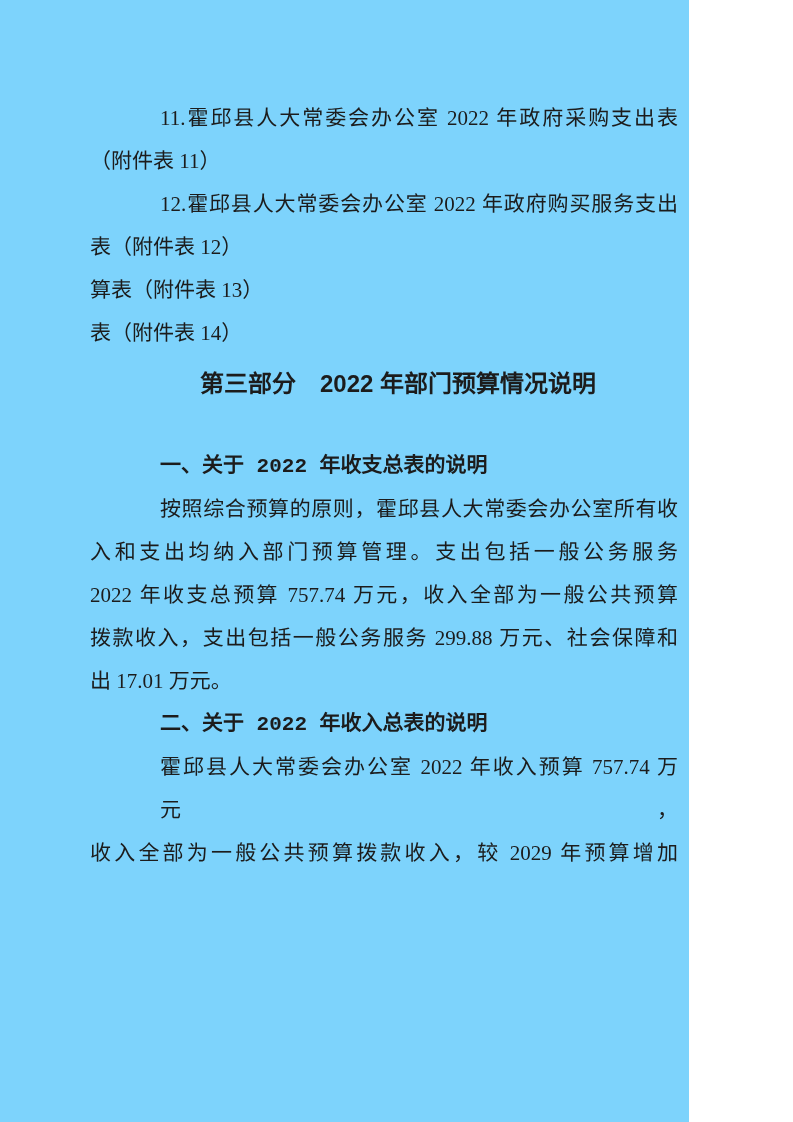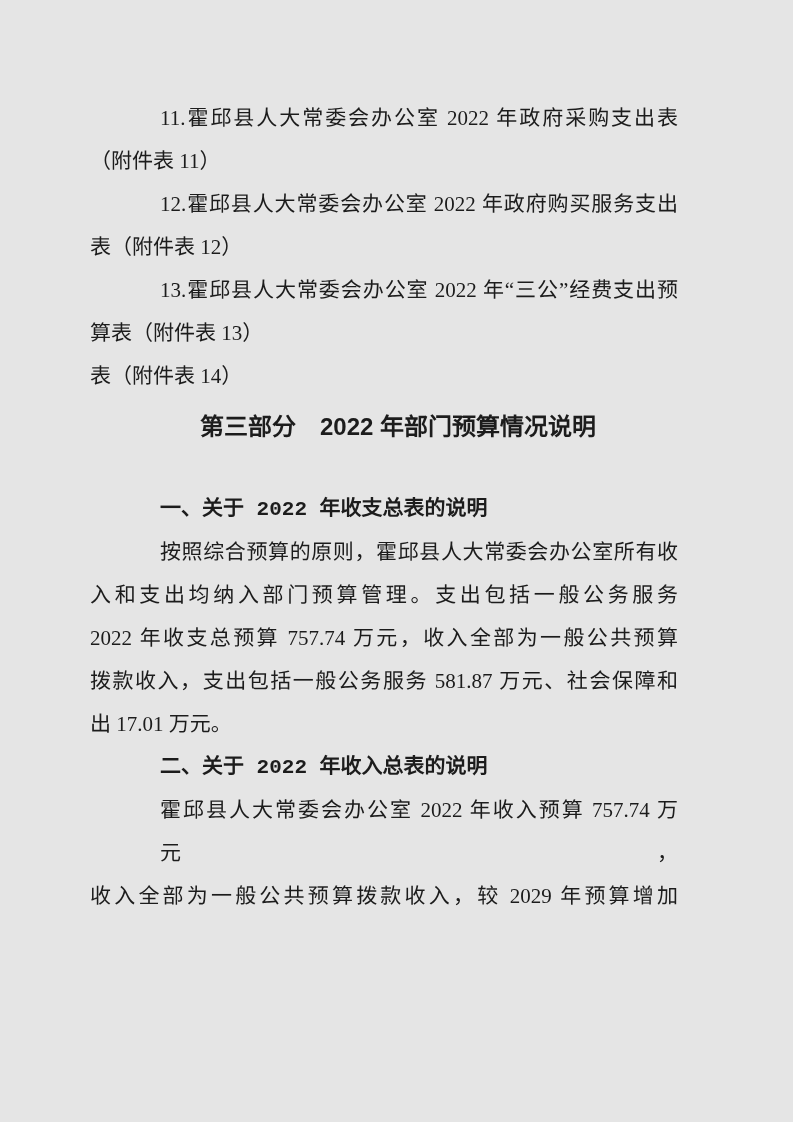--- a/index.html
+++ b/index.html
@@ -3,23 +3,23 @@
 <meta charset="utf-8">
 <style>
   * { margin: 0; padding: 0; box-sizing: border-box; }
   html, body { width: 793px; height: 1122px; }
   body {
     background: #ffffff;
     font-family: "Liberation Serif", "DejaVu Serif", serif;
   }
   .page {
     position: relative;
-    width: 793px;
+    width: 689px;
     height: 1122px;
-    background: #e5e5e5;
+    background: #7dd3fc;
     overflow: hidden;
   }
   .content {
     position: absolute;
     left: 90px;
     top: 97px;
     width: 588px;
     color: #1c1c1c;
     font-size: 21px;
     line-height: 43px;
@@ -53,30 +53,29 @@
 </head>
 <body>
 
 <div class="page">
   <div class="content">
     <div id="attachment-list">
         <div class="line first">11.霍邱县人大常委会办公室 2022 年政府采购支出表</div>
         <div class="line para-end">（附件表 11）</div>
         <div class="line first">12.霍邱县人大常委会办公室 2022 年政府购买服务支出</div>
         <div class="line para-end">表（附件表 12）</div>
-        <div class="line first">13.霍邱县人大常委会办公室 2022 年“三公”经费支出预</div>
         <div class="line para-end">算表（附件表 13）</div>
         <div class="line para-end">表（附件表 14）</div>
       </div>
     <div class="part-title">第三部分　2022 年部门预算情况说明</div>
     <div id="subsections">
         <div class="line sub-heading">一、关于 2022 年收支总表的说明</div>
         <div class="line first">按照综合预算的原则，霍邱县人大常委会办公室所有收</div>
         <div class="line">入和支出均纳入部门预算管理。支出包括一般公务服务</div>
         <div class="line">2022 年收支总预算 757.74 万元，收入全部为一般公共预算</div>
-        <div class="line">拨款收入，支出包括一般公务服务 581.87 万元、社会保障和</div>
+        <div class="line">拨款收入，支出包括一般公务服务 299.88 万元、社会保障和</div>
         <div class="line para-end">出 17.01 万元。</div>
         <div class="line sub-heading">二、关于 2022 年收入总表的说明</div>
         <div class="line first">霍邱县人大常委会办公室 2022 年收入预算 757.74 万元，</div>
         <div class="line">收入全部为一般公共预算拨款收入，较 2029 年预算增加</div>
       </div>
   </div>
 </div>
 
 </body></html>

